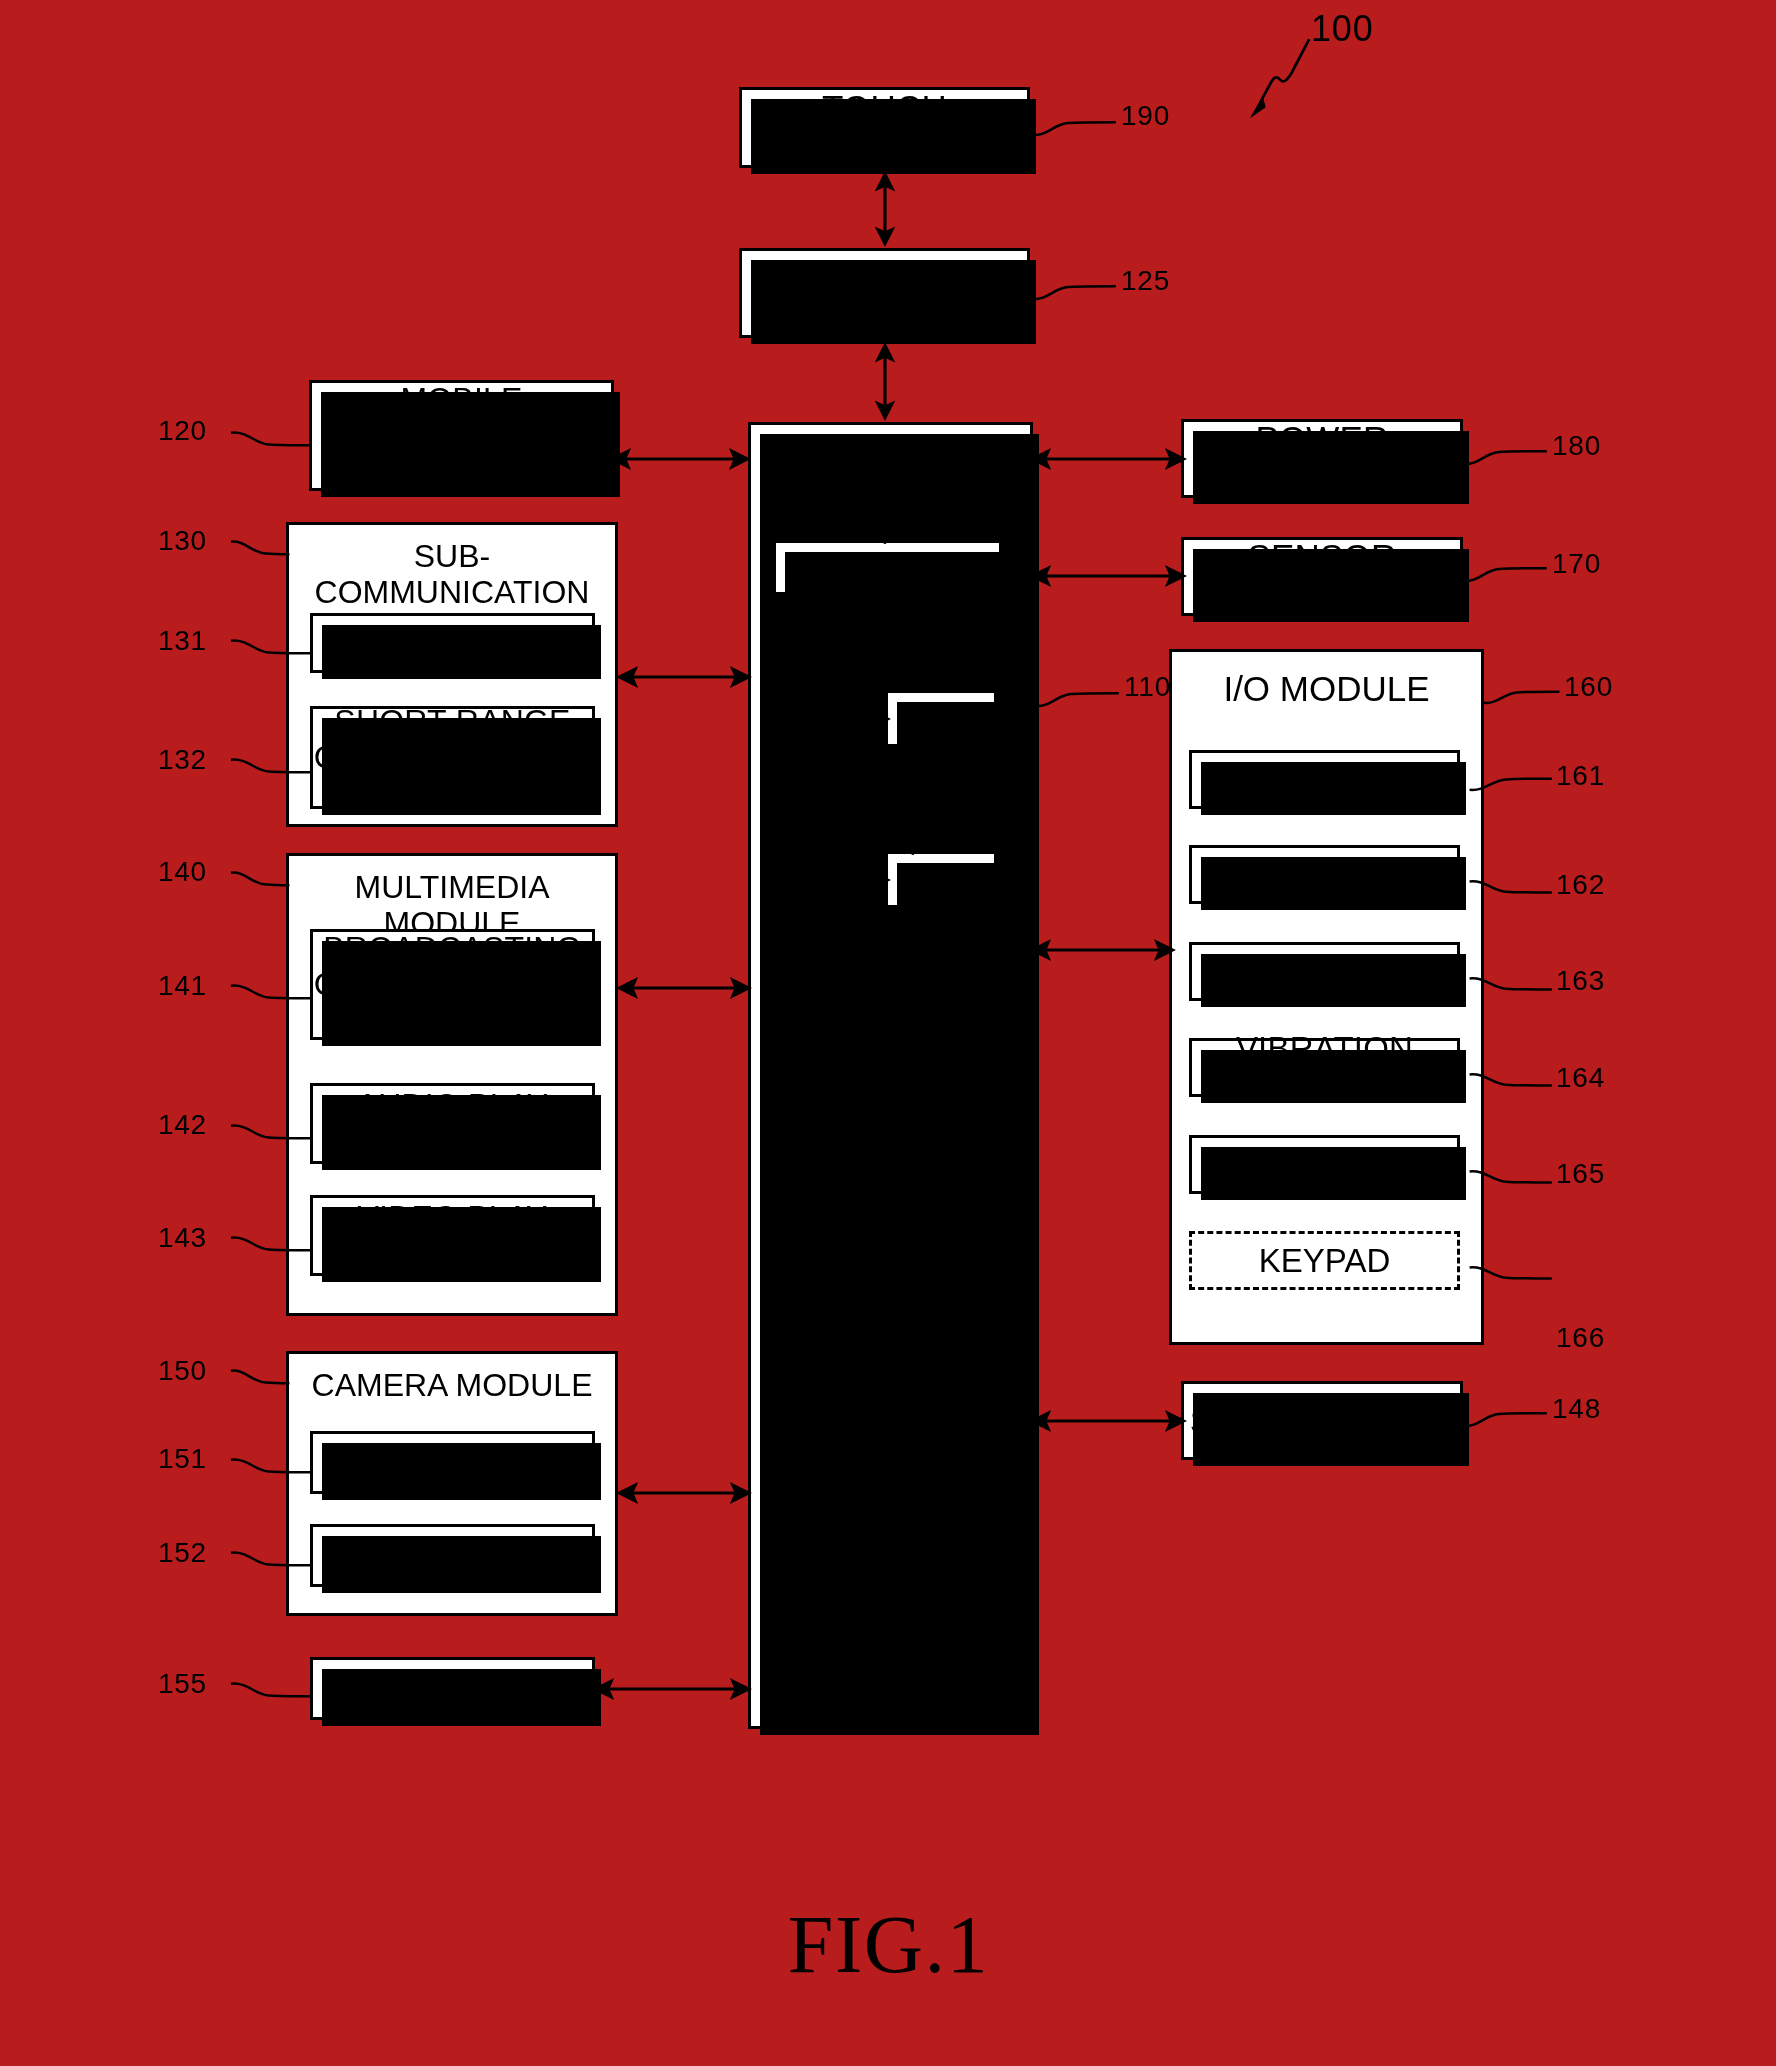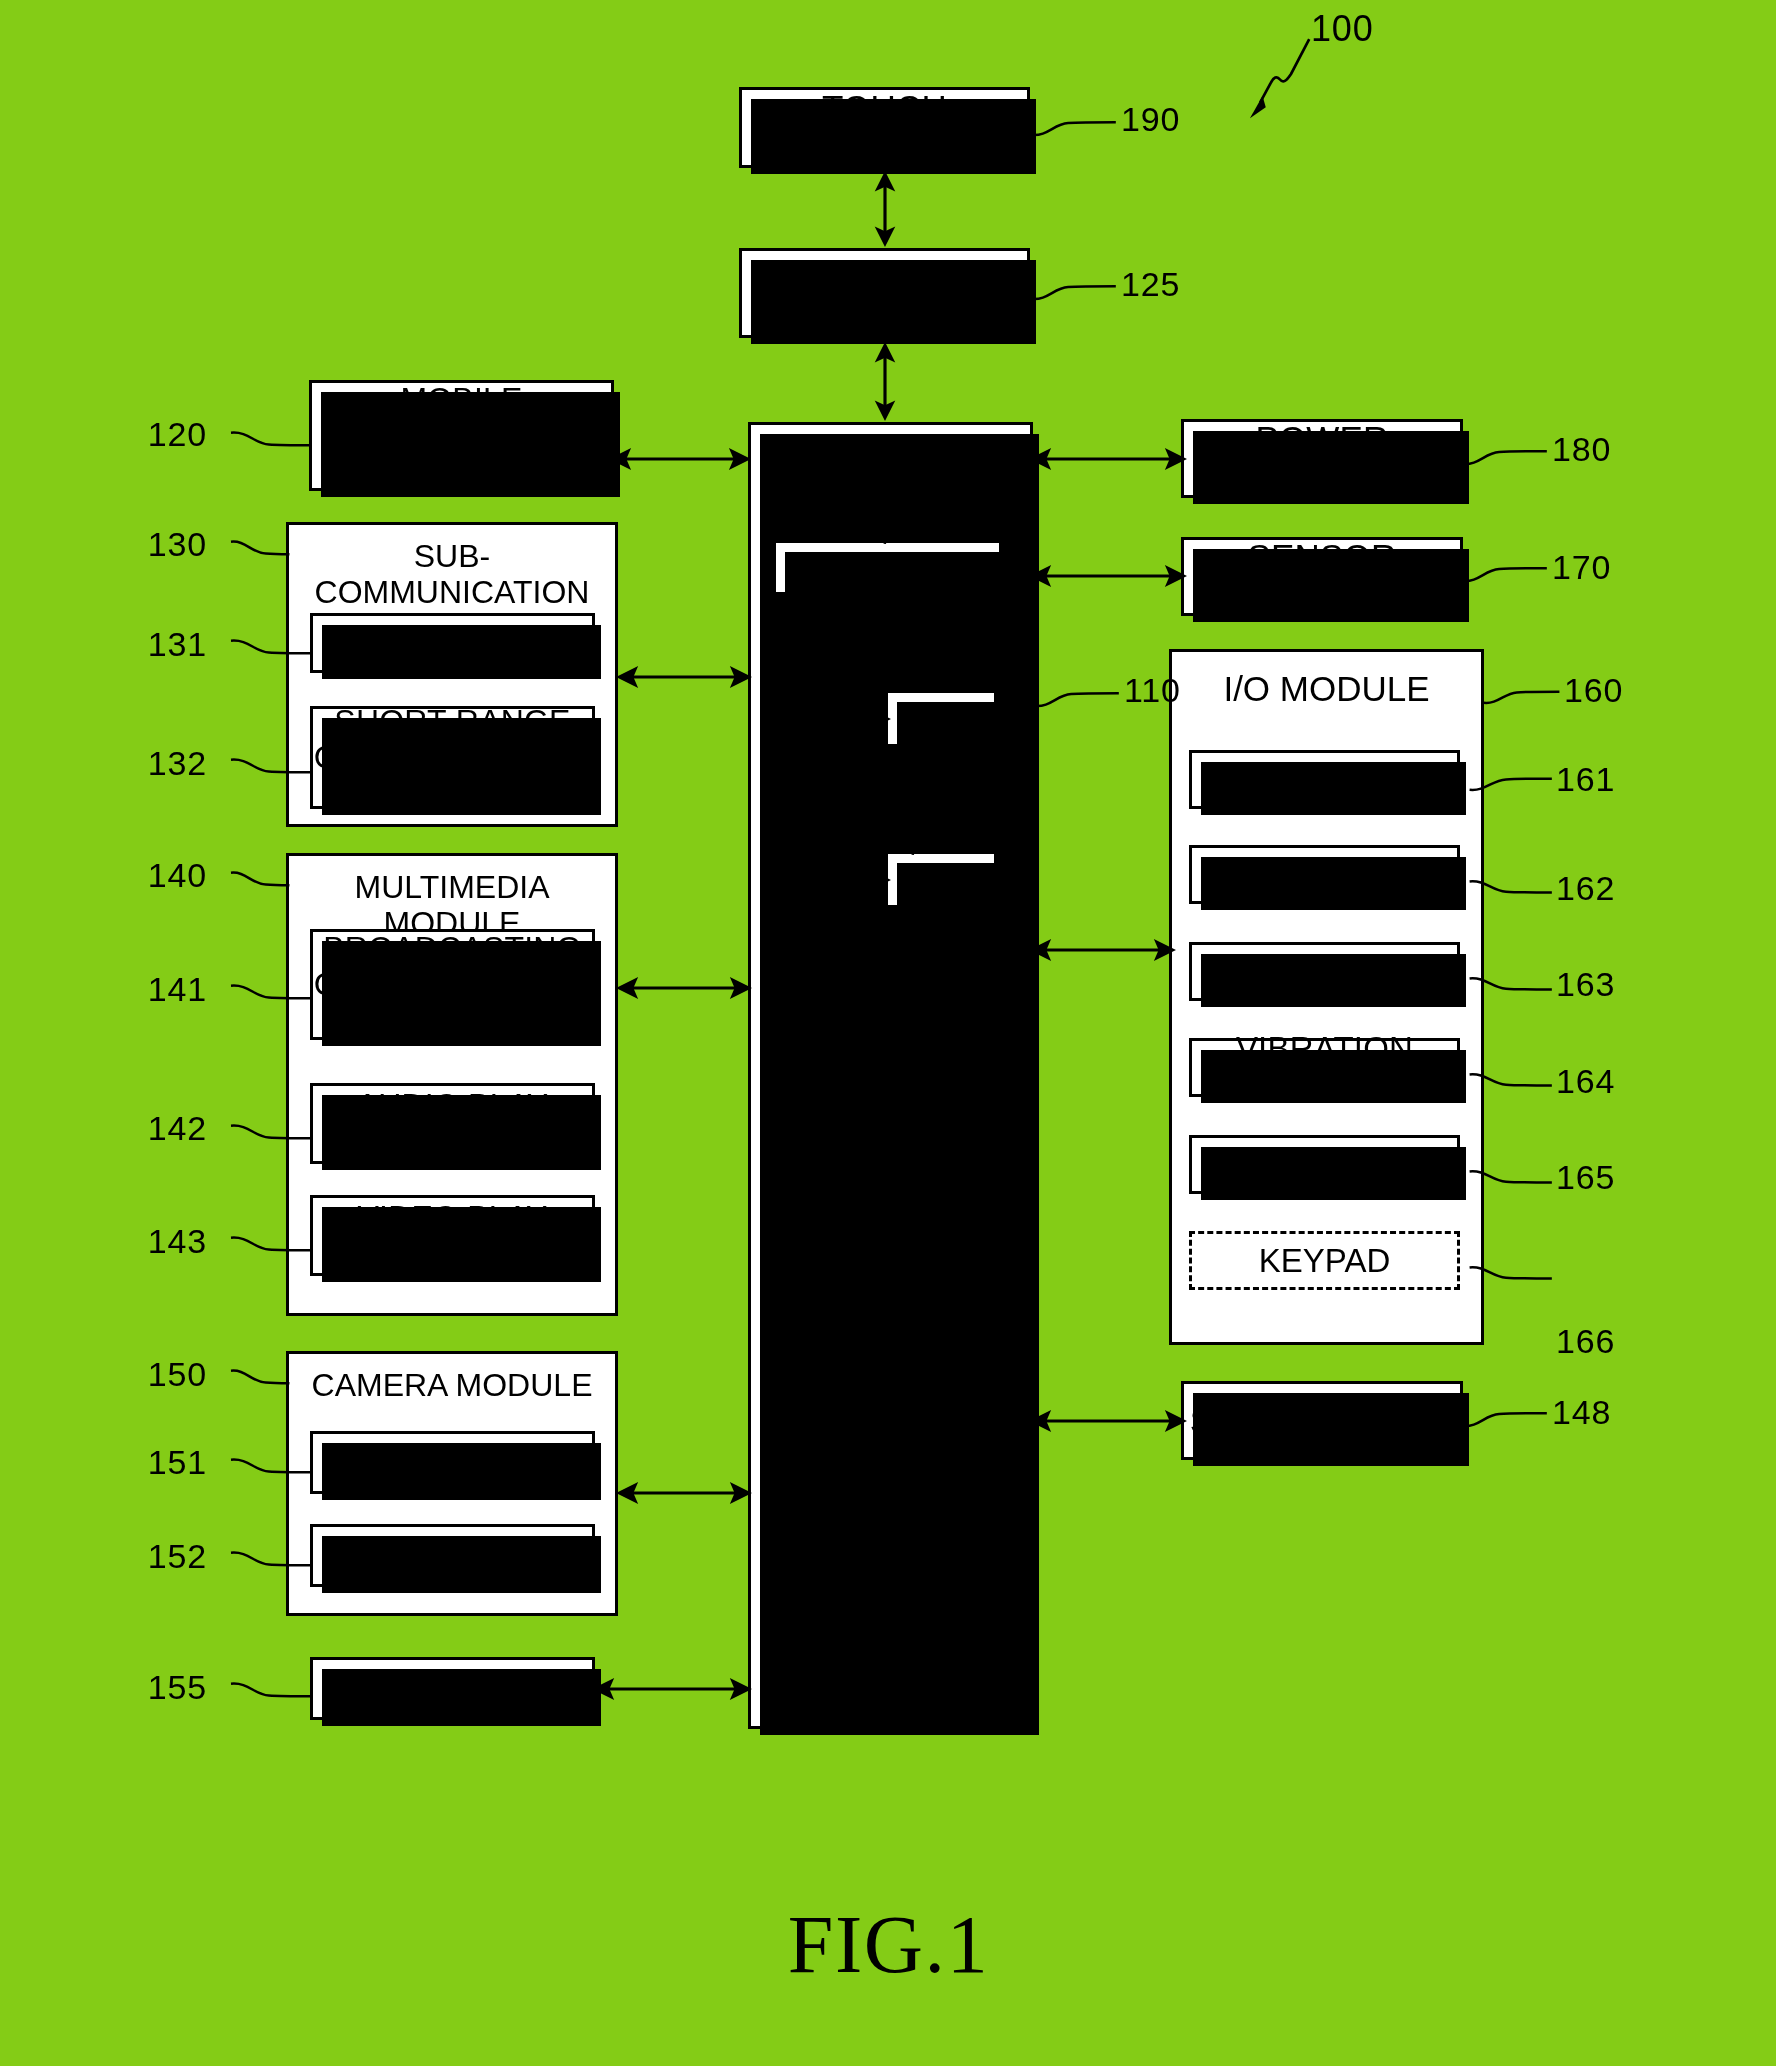--- a/index.html
+++ b/index.html
@@ -5,21 +5,21 @@
 <style>
   html, body {
     margin: 0;
     padding: 0;
     background: #ffffff;
   }
   #sheet {
     position: relative;
     width: 1777px;
     height: 2066px;
-    background: #84cc16;
+    background: #b91c1c;
     font-family: "Liberation Sans", sans-serif;
     overflow: hidden;
   }
 
   
   .blk {
     position: absolute;
     box-sizing: border-box;
     border: 3.2px solid #000;
     background: #fff;
@@ -73,21 +73,21 @@
     justify-content: center;
     text-align: center;
     color: #000;
     z-index: 5;
   }
 
   
   .ref {
     position: absolute;
     color: #000;
-    font-size: 34px;
+    font-size: 28px;
     letter-spacing: 0.8px;
     white-space: nowrap;
     z-index: 9;
   }
 
   
   .leader { position: absolute; z-index: 8; }
   .leader svg { display: block; overflow: visible; }
 
   

